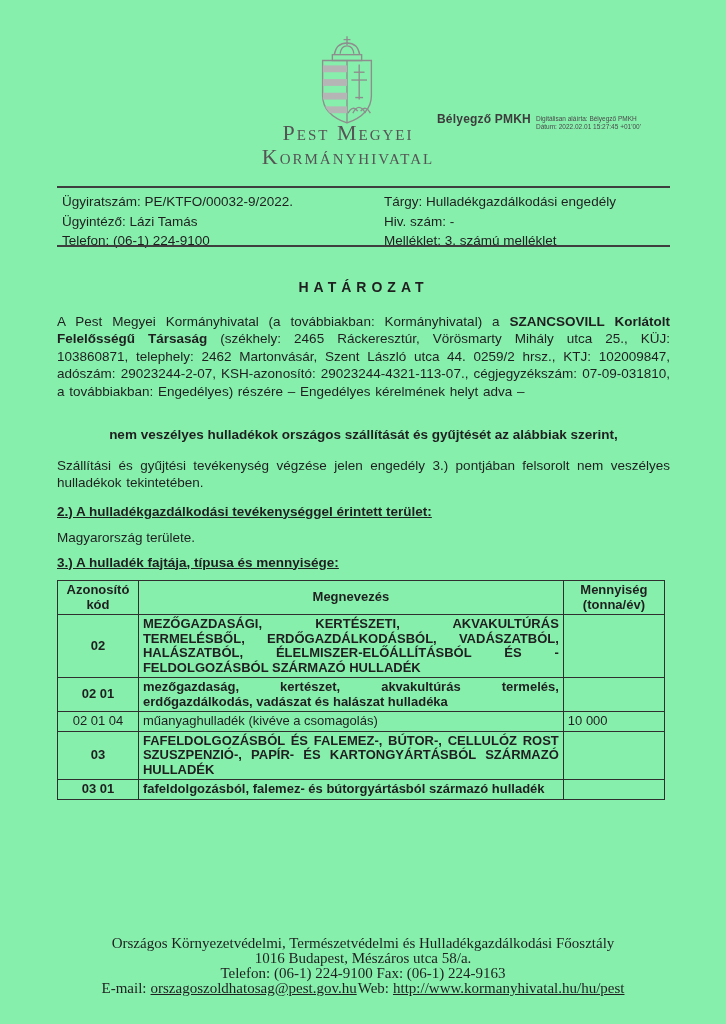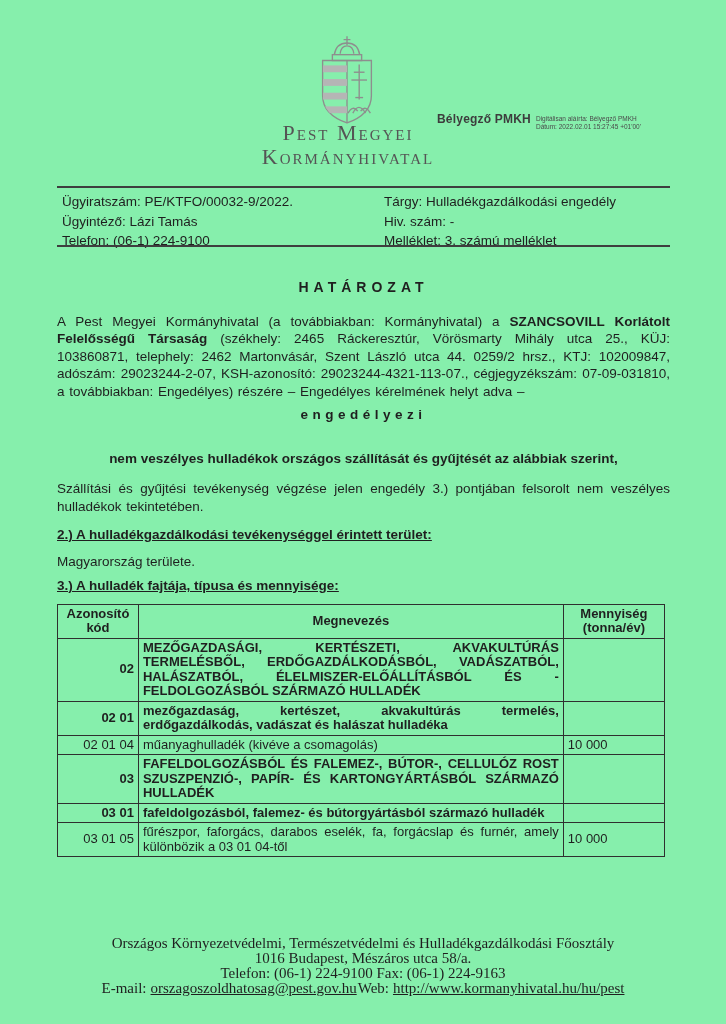--- a/index.html
+++ b/index.html
@@ -43,21 +43,21 @@
     margin-top:9px;border-collapse:collapse;width:608px;
     font-size:13px;line-height:14.5px;
   }
   table.waste th, table.waste td{
     border:1.6px solid #2f2f2f;padding:2px 4px;vertical-align:middle;
   }
   table.waste th{font-weight:bold;text-align:center;}
   col.c-code{width:80px;}
   col.c-name{width:420px;}
   col.c-qty{width:100px;}
-  td.code{text-align:right;white-space:nowrap;margin-left:48px;}
+  td.code{text-align:center;white-space:nowrap;margin-left:48px;}
   td.name{text-align:justify;}
   td.qty{text-align:left;}
   tr.bold-row td{font-weight:bold;}
   
   .footer{
     position:absolute;top:936px;left:0;width:726px;text-align:center;
     font-family:"Liberation Serif", serif;font-size:15px;line-height:15px;color:#1f1f1f;
   }
   .footer a{color:#1f1f1f;text-decoration:underline;}
   .footer .lbl{margin-right:4px;}
@@ -124,21 +124,20 @@
     </div>
   </div>
 
   <div class="rule rule-2"></div>
 
   <div class="content">
     <p class="decision-title">HATÁROZAT</p>
 
     <p class="intro"><span>A Pest Megyei Kormányhivatal (a továbbiakban: Kormányhivatal) a </span><b>SZANCSOVILL Korlátolt Felelősségű Társaság</b><span> (székhely: 2465 Ráckeresztúr, Vörösmarty Mihály utca 25., KÜJ: 103860871, telephely: 2462 Martonvásár, Szent László utca 44. 0259/2 hrsz., KTJ: 102009847, adószám: 29023244-2-07, KSH-azonosító: 29023244-4321-113-07., cégjegyzékszám: 07-09-031810, a továbbiakban: Engedélyes) részére – Engedélyes kérelmének helyt adva –</span></p>
 
-    <p class="grants-word">engedélyezi</p>
     <p class="grants-scope">nem veszélyes hulladékok országos szállítását és gyűjtését az alábbiak szerint,</p>
 
     <p class="sec-body-1">Szállítási és gyűjtési tevékenység végzése jelen engedély 3.) pontjában felsorolt nem veszélyes hulladékok tekintetében.</p>
 
     <p class="sec-heading h2">2.) A hulladékgazdálkodási tevékenységgel érintett terület:</p>
     <p class="sec-body-2">Magyarország területe.</p>
 
     <p class="sec-heading h3">3.) A hulladék fajtája, típusa és mennyisége:</p>
 
     <table class="waste">
@@ -173,25 +172,20 @@
         <tr class="bold-row">
           <td class="code">03</td>
           <td class="name">FAFELDOLGOZÁSBÓL ÉS FALEMEZ-, BÚTOR-, CELLULÓZ ROST SZUSZPENZIÓ-, PAPÍR- ÉS KARTONGYÁRTÁSBÓL SZÁRMAZÓ HULLADÉK</td>
           <td class="qty"></td>
         </tr>
         <tr class="bold-row">
           <td class="code">03 01</td>
           <td class="name">fafeldolgozásból, falemez- és bútorgyártásból származó hulladék</td>
           <td class="qty"></td>
         </tr>
-        <tr>
-          <td class="code">03 01 05</td>
-          <td class="name">fűrészpor, faforgács, darabos eselék, fa, forgácslap és furnér, amely különbözik a 03 01 04-től</td>
-          <td class="qty">10 000</td>
-        </tr>
       </tbody>
     </table>
   </div>
 
   <div class="footer">
     <div>Országos Környezetvédelmi, Természetvédelmi és Hulladékgazdálkodási Főosztály</div>
     <div>1016 Budapest, Mészáros utca 58/a.</div>
     <div>Telefon: (06-1) 224-9100  Fax: (06-1) 224-9163</div>
     <div><span class="lbl">E-mail:</span><a href="#">orszagoszoldhatosag@pest.gov.hu</a><span class="lbl" style="margin-left:1px">Web:</span><a href="#">http://www.kormanyhivatal.hu/hu/pest</a></div>
   </div>

